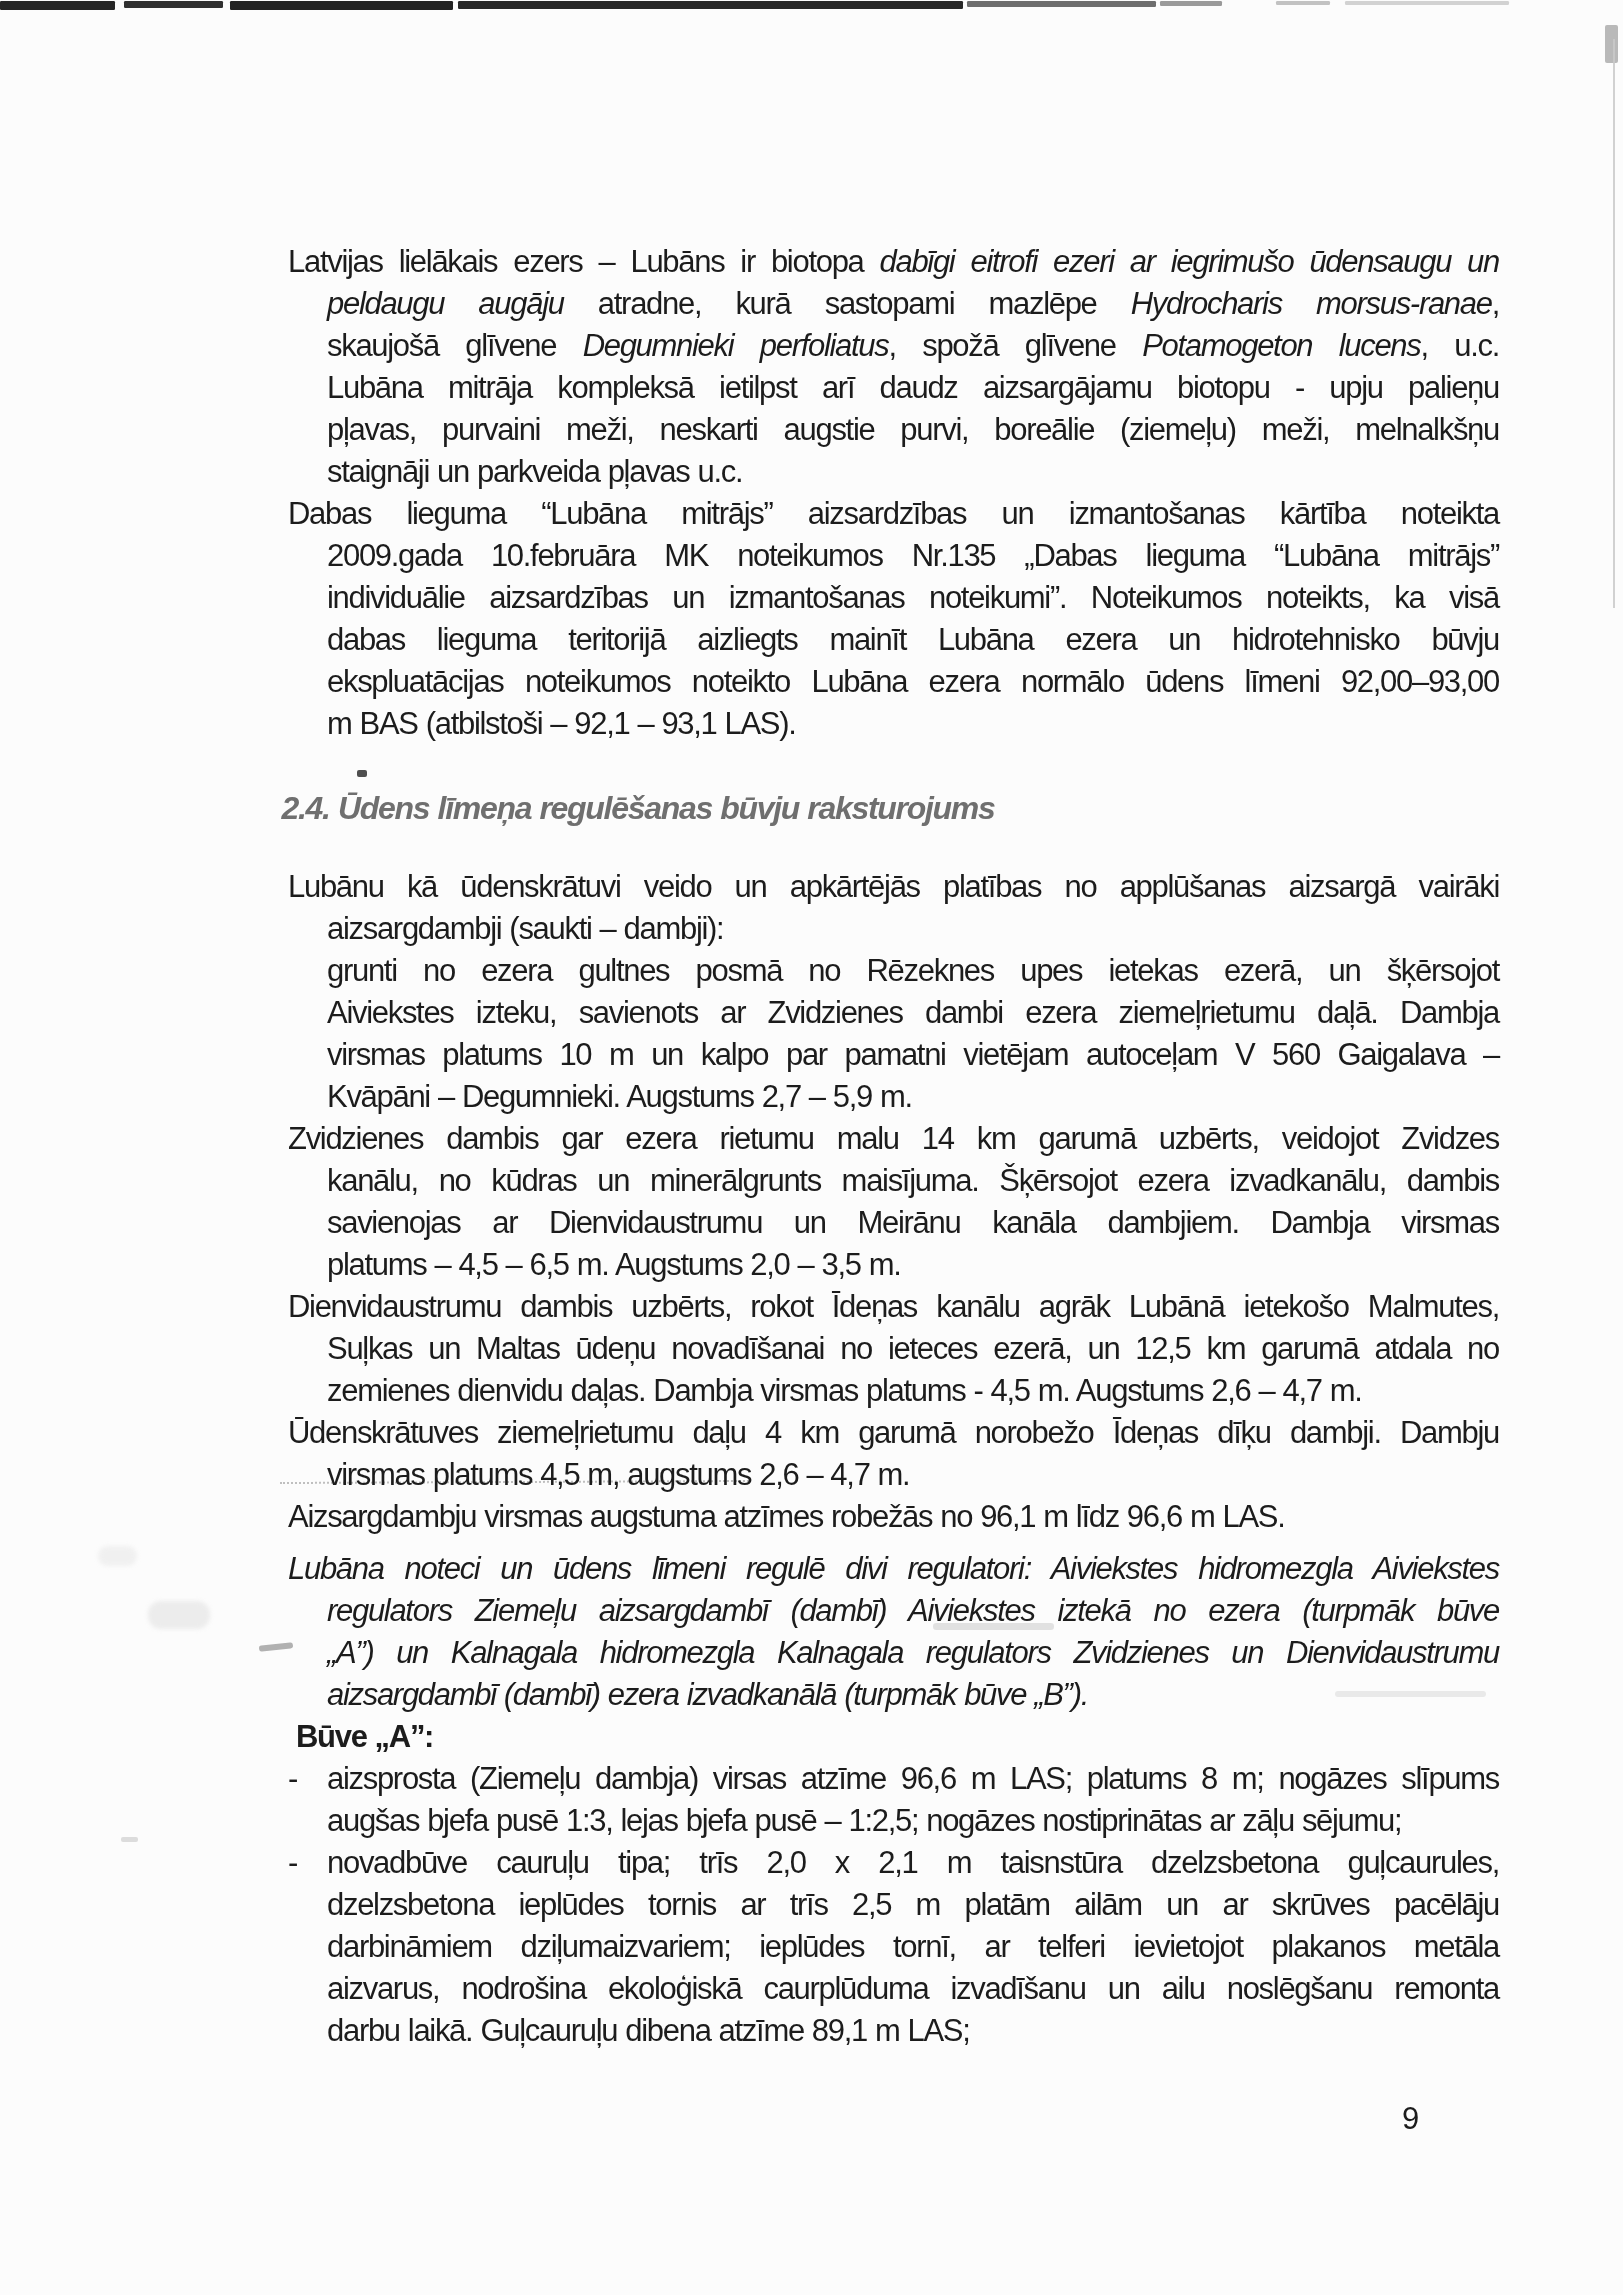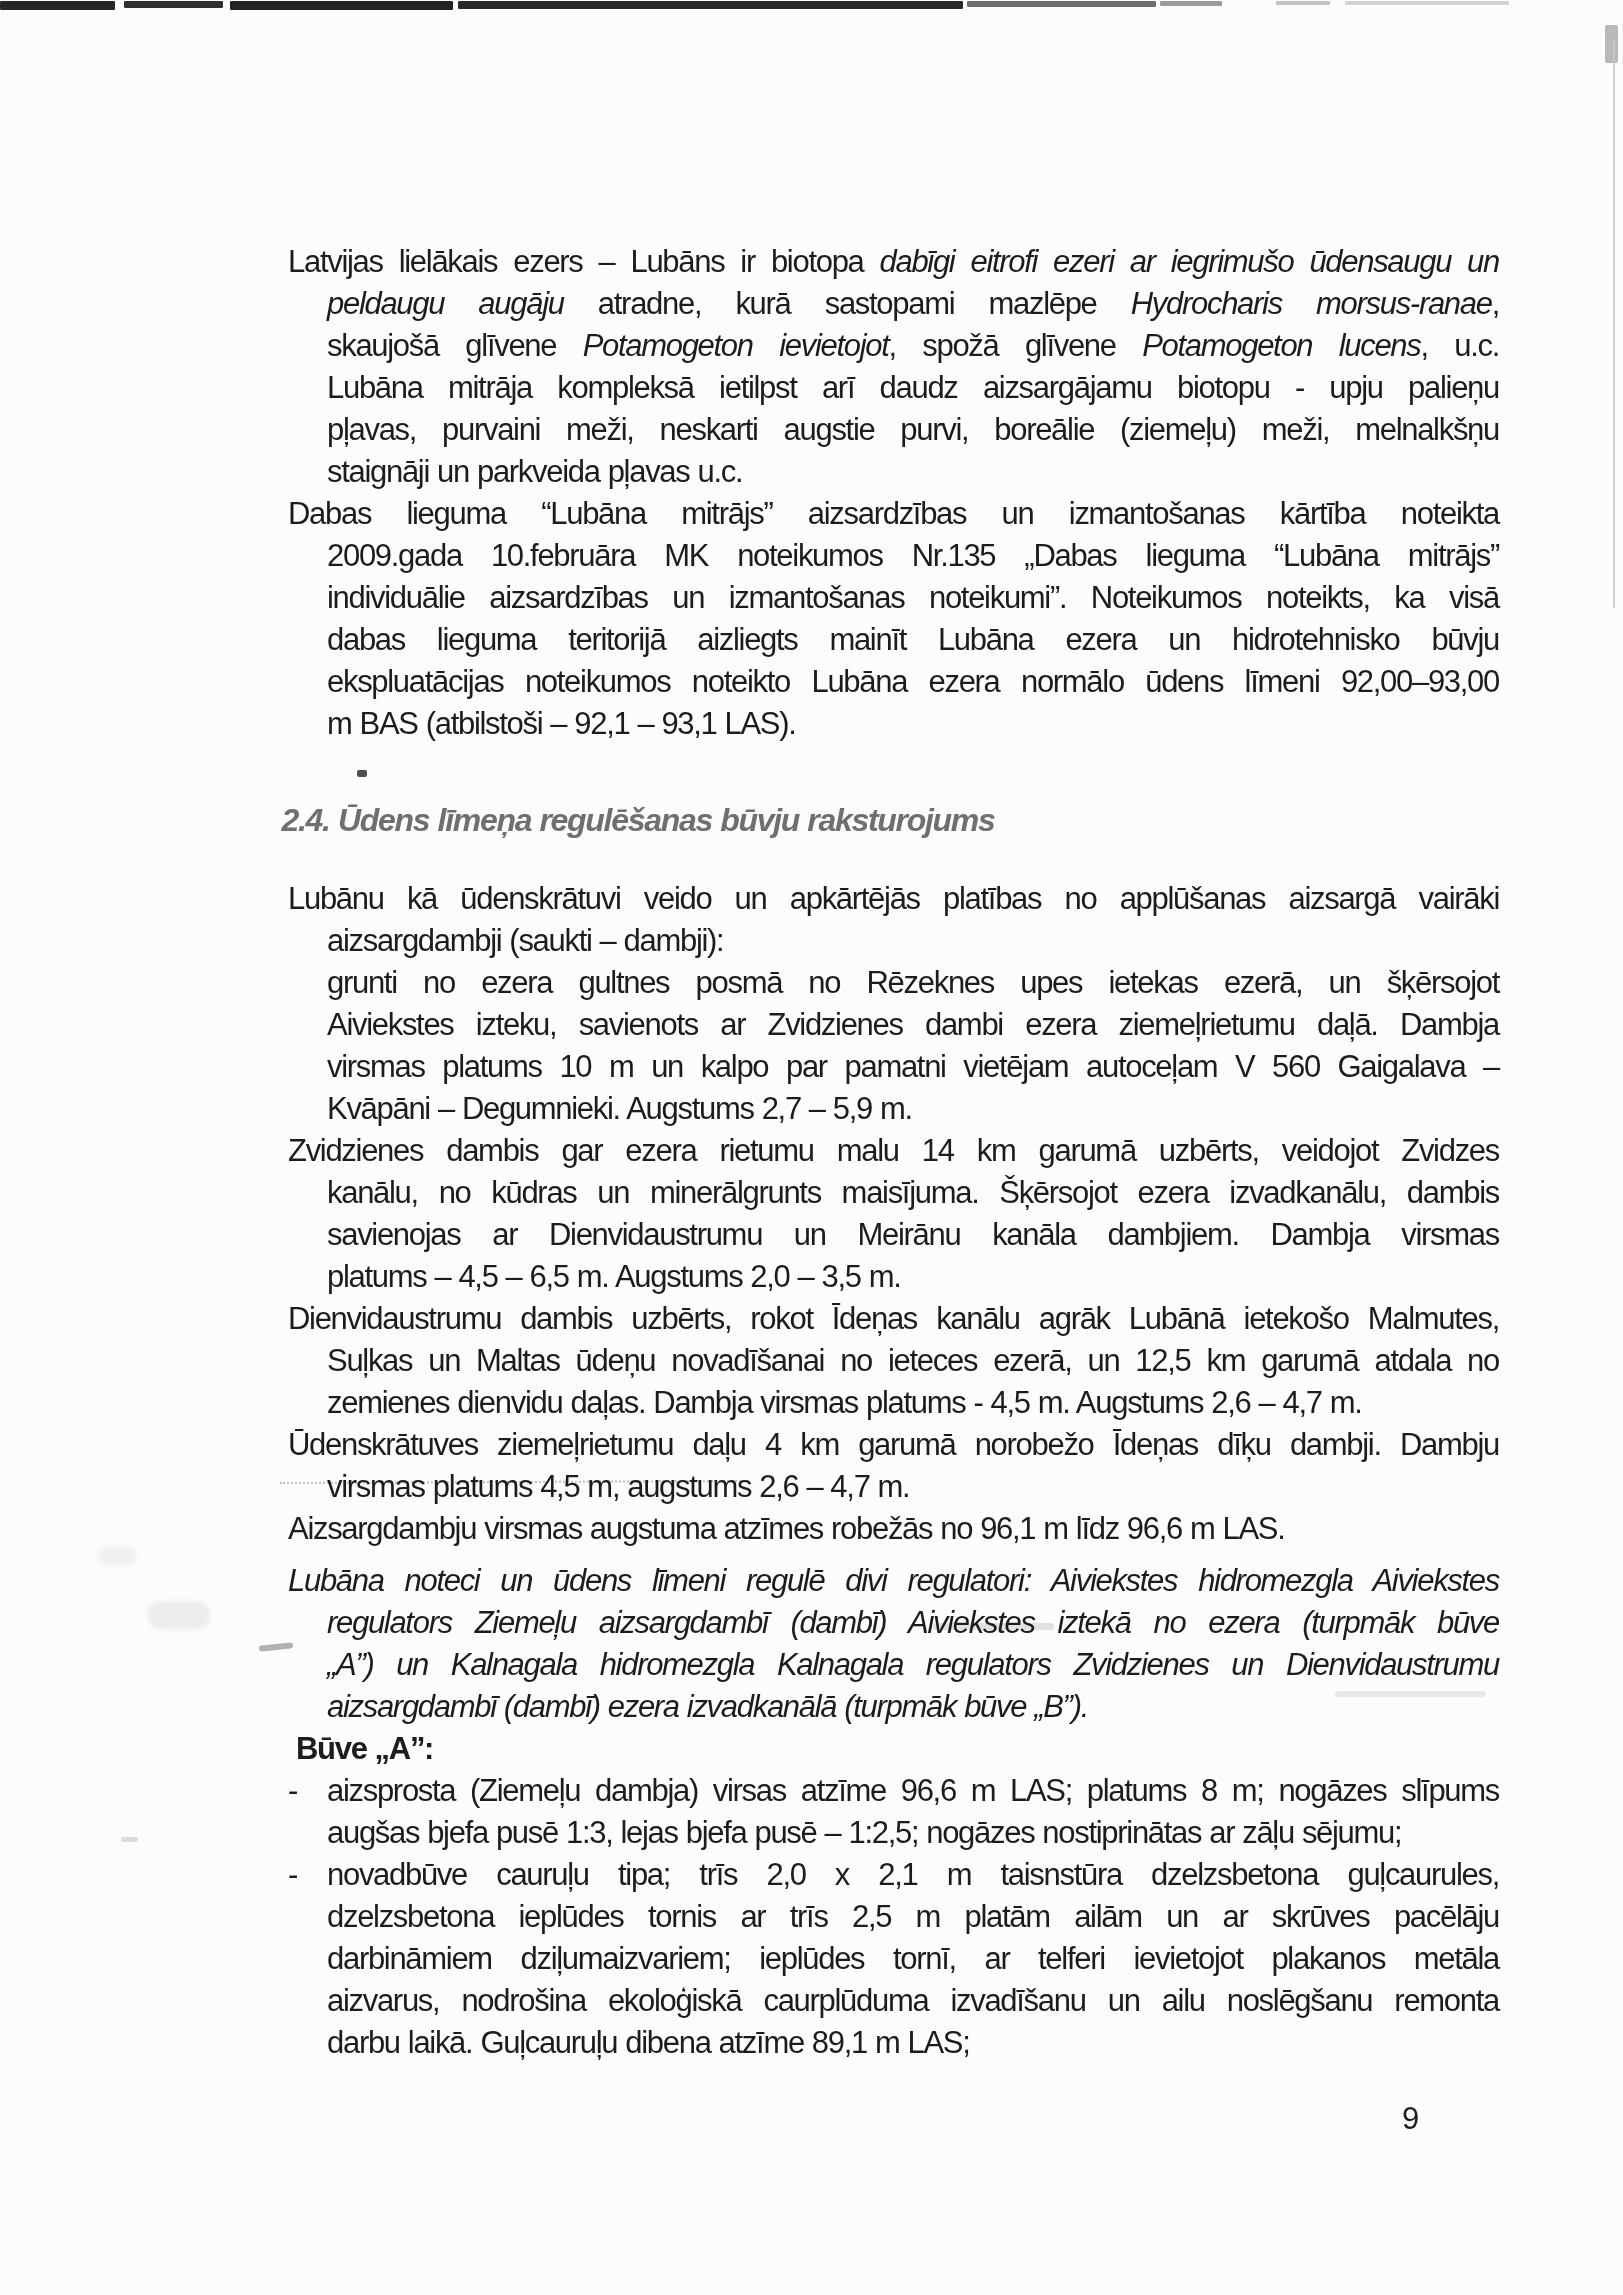--- a/index.html
+++ b/index.html
@@ -26,21 +26,21 @@
     text-align-last:justify;
     padding-left:39px;
     min-height:42px;
   }
   .line.first{text-indent:-39px;}
   .line.lastline{text-align-last:left;}
   .dash{display:inline-block;width:39px;text-indent:0;}
   .it{font-style:italic;}
   .bd{font-weight:bold;margin-left:8px;}
   .heading{
-    margin:54px 0 37px -6.5px;
+    margin:42px 0 37px -6.5px;
     font-size:32px;line-height:42px;
     font-weight:bold;font-style:italic;
     color:var(--head,#6f6f6f);
     text-align:left;
   }
   .pagenum{
     position:absolute;left:1402px;top:2098px;
     font-size:31px;line-height:42px;
   }
   
@@ -90,21 +90,21 @@
   <div class="art streak-a"></div>
   <div class="art streak-b"></div>
   <div class="art blob-a"></div>
   <div class="art blob-b"></div>
   <div class="art speck"></div>
 
   <div class="doc">
       <div class="block para">
         <div class="line first"><span>Latvijas lielākais ezers – Lubāns ir biotopa </span><span class="it">dabīgi eitrofi ezeri ar iegrimušo ūdensaugu un</span></div>
         <div class="line"><span class="it">peldaugu augāju</span><span> atradne, kurā sastopami mazlēpe </span><span class="it">Hydrocharis morsus-ranae</span><span>,</span></div>
-        <div class="line"><span>skaujošā glīvene </span><span class="it">Potamogeton ievietojot</span><span>, spožā glīvene </span><span class="it">Potamogeton lucens</span><span>, u.c.</span></div>
+        <div class="line"><span>skaujošā glīvene </span><span class="it">Degumnieki perfoliatus</span><span>, spožā glīvene </span><span class="it">Potamogeton lucens</span><span>, u.c.</span></div>
         <div class="line"><span>Lubāna mitrāja kompleksā ietilpst arī daudz aizsargājamu biotopu - upju palieņu</span></div>
         <div class="line"><span>pļavas, purvaini meži, neskarti augstie purvi, boreālie (ziemeļu) meži, melnalkšņu</span></div>
         <div class="line lastline"><span>staignāji un parkveida pļavas u.c.</span></div>
       </div>
       <div class="block para">
         <div class="line first"><span>Dabas lieguma “Lubāna mitrājs” aizsardzības un izmantošanas kārtība noteikta</span></div>
         <div class="line"><span>2009.gada 10.februāra MK noteikumos Nr.135 „Dabas lieguma “Lubāna mitrājs”</span></div>
         <div class="line"><span>individuālie aizsardzības un izmantošanas noteikumi”. Noteikumos noteikts, ka visā</span></div>
         <div class="line"><span>dabas lieguma teritorijā aizliegts mainīt Lubāna ezera un hidrotehnisko būvju</span></div>
         <div class="line"><span>ekspluatācijas noteikumos noteikto Lubāna ezera normālo ūdens līmeni 92,00–93,00</span></div>

